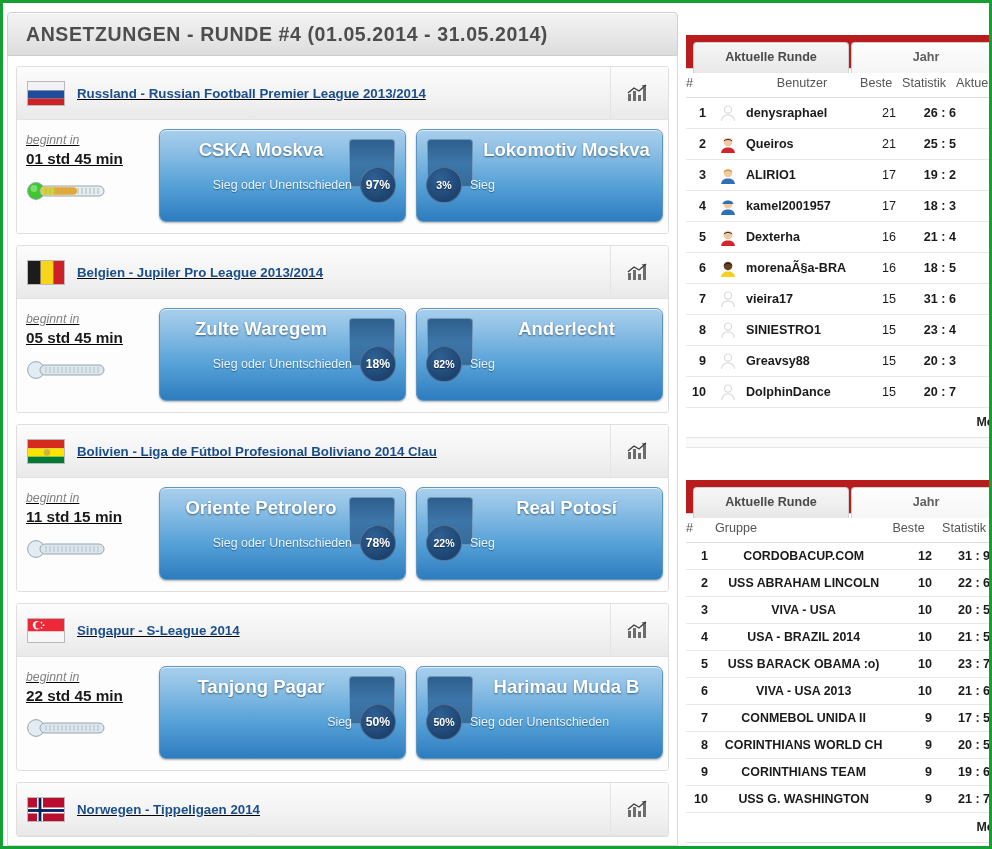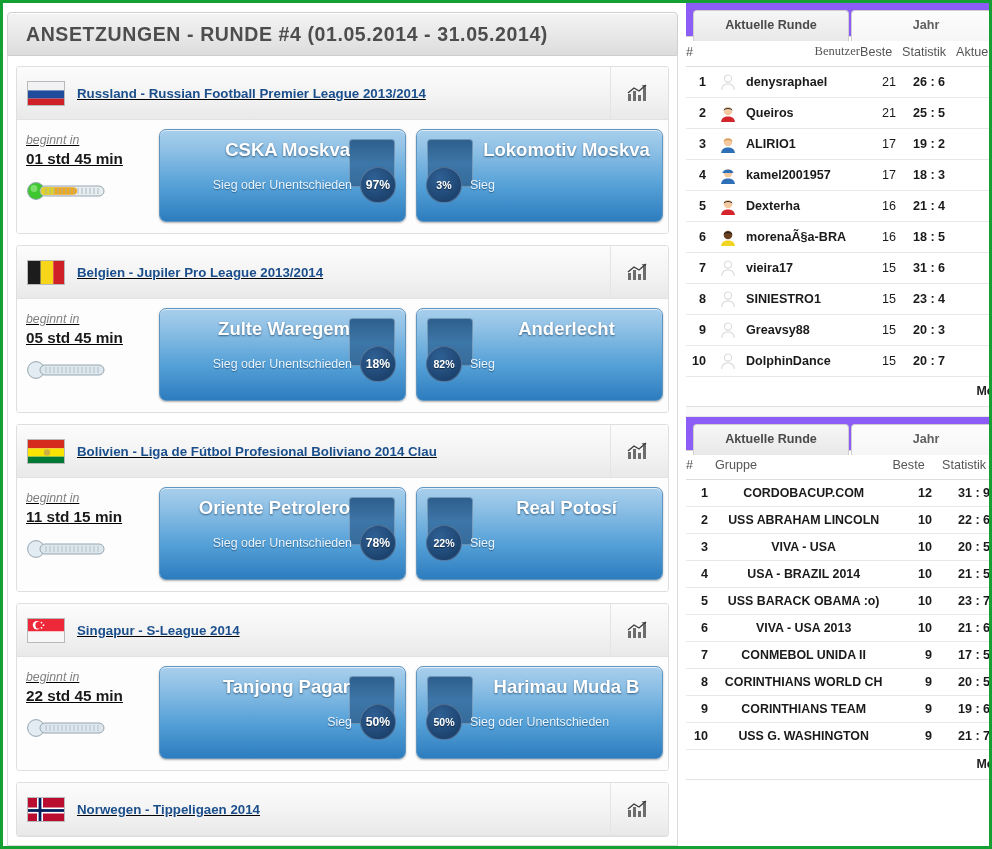--- a/index.html
+++ b/index.html
@@ -147,21 +147,21 @@
     position: absolute;
     top: 8px;
     font-size: 18.5px;
     font-weight: bold;
     color: #ffffff;
     text-shadow: 0 1px 2px rgba(12,48,80,.65);
     line-height: 23px;
     max-width: 178px;
     overflow: hidden;
   }
-  .card.left  .team-name { left: 12px; right: 53px; text-align: right; }
+  .card.left  .team-name { left: 12px; right: 53px; text-align: center; }
   .card.right .team-name { left: 66px; right: 12px; text-align: center; }
   .bet-line {
     position: absolute;
     bottom: 18px;
     display: flex;
     align-items: center;
   }
   .card.left  .bet-line { right: 9px; flex-direction: row; }
   .card.right .bet-line { left: 9px; flex-direction: row; }
   .bet-label {
@@ -204,22 +204,23 @@
     letter-spacing: .5px;
     padding: 11px 0 9px 9px;
     background: linear-gradient(to bottom, #fbfbfb 0%, #f4f4f4 100%);
     border-bottom: 1px solid #dfdfdf;
     white-space: nowrap;
   }
   .tabs {
     display: flex;
     height: 34px;
     padding: 7px 16px 0 7px;
-    background: #8b5cf6;
+    background: #b91c1c;
     border-bottom: 1px solid #d2d2d2;
+    margin-top: 32px;
   }
   .tab {
     height: 31px;
     line-height: 29px;
     text-align: center;
     font-size: 12.6px;
     font-weight: bold;
     color: #555;
     border: 1px solid #cfcfcf;
     border-bottom: none;
@@ -257,21 +258,21 @@
     padding: 6px 0;
     border-bottom: 1px solid #e8e8e8;
     color: #1a1a1a;
     white-space: nowrap;
     overflow: hidden;
   }
   .c-rank { width: 26px; text-align: right; padding-right: 6px !important; font-weight: bold; }
   .c-av   { width: 32px; text-align: center; }
   .c-name { width: 116px; font-weight: bold; text-align: left; padding-left: 2px !important; }
   .c-best { width: 42px; text-align: right; font-weight: normal; padding-right: 6px !important; }
-  .c-stat { width: 54px; text-align: center; font-weight: bold; }
+  .c-stat { width: 54px; text-align: right; font-weight: bold; }
   .c-act  { width: 50px; text-align: right; font-weight: bold; padding-right: 4px !important; }
   th.c-rank, th.c-name { font-weight: normal; }
   th.c-best, th.c-stat { color:#555; }
   .g-rank { width: 28px; text-align: right; padding-right: 7px !important; font-weight: bold; }
   .g-name { width: 172px; text-align: center; font-weight: bold; font-size: 12.4px; }
   .g-best { width: 48px; text-align: right; font-weight: bold; padding-right: 10px !important; }
   .g-stat { width: 62px; text-align: center; font-weight: bold; }
   .more-row {
     text-align: right;
     font-size: 12.4px;
@@ -596,21 +597,21 @@
     <div class="panel">
       <div class="tabs">
         <div class="tab active">Aktuelle Runde</div>
         <div class="tab inactive">Jahr</div>
       </div>
       <table class="rank">
         <thead>
           <tr>
             <th class="c-rank">#</th>
             <th class="c-av"></th>
-            <th class="c-name" style="text-align:right;padding-left:0 !important;font-family:Liberation Serif, serif;">Benutzer</th>
+            <th class="c-name" style="text-align:center;padding-left:0 !important;">Benutzer</th>
             <th class="c-best">Beste</th>
             <th class="c-stat">Statistik</th>
             <th class="c-act" style="text-align:left;">Aktue</th>
           </tr>
         </thead>
         <tbody>
           <tr>
             <td class="c-rank">1</td>
             <td class="c-av"><svg class="avatar" viewBox="0 0 18 18">
                   <circle cx="9" cy="5.6" r="3.6" fill="none" stroke="#dcdcdc" stroke-width="1.2"></circle>

